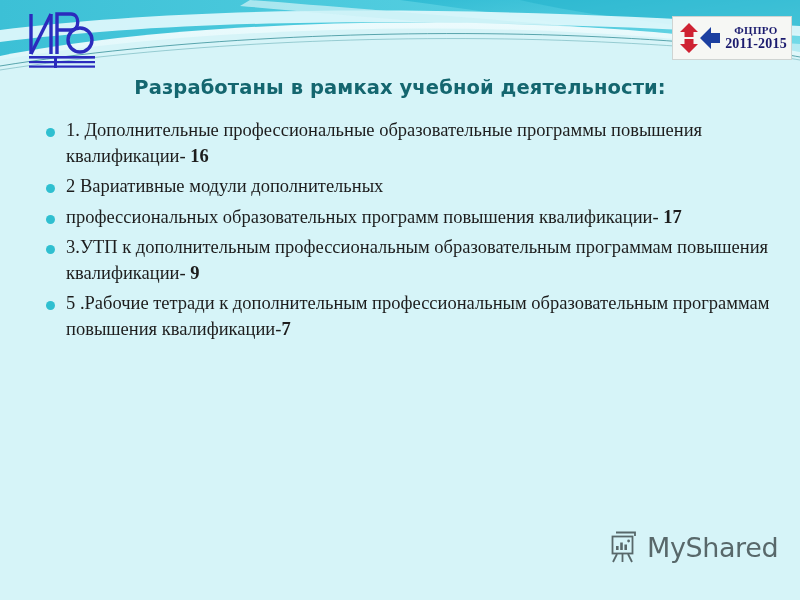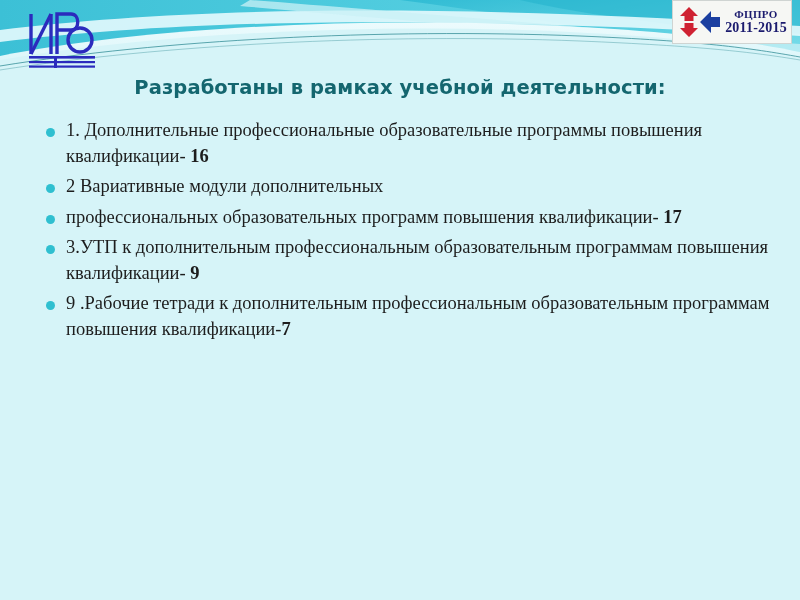--- a/index.html
+++ b/index.html
@@ -28,21 +28,21 @@
   
   .iro-logo {
     position: absolute;
     left: 24px; top: 6px;
     width: 76px; height: 66px;
   }
 
   
   .fcpro-logo {
     position: absolute;
-    right: 8px; top: 0;
+    right: 8px; top: 16px;
     width: 120px; height: 44px;
     background: #f6f7f4;
     border: 1px solid #cfd4d2;
     display: flex;
     align-items: center;
     padding: 0 4px;
     box-sizing: border-box;
   }
   .fcpro-arrows {
     width: 46px; height: 36px;
@@ -209,19 +209,37 @@
     </div>
 
     <div class="bullet-row">
       <span class="bullet-dot"></span>
       <span class="bullet-text"><span>3.УТП к дополнительным профессиональным образовательным программам повышения квалификации- </span><b>9</b></span>
     </div>
 
 
     <div class="bullet-row">
       <span class="bullet-dot"></span>
-      <span class="bullet-text"><span>9 .Рабочие тетради к дополнительным профессиональным образовательным программам повышения квалификации-</span><b>7</b></span>
-    </div>
-
-  </div>
-
+      <span class="bullet-text"><span>5 .Рабочие тетради к дополнительным профессиональным образовательным программам повышения квалификации-</span><b>7</b></span>
+    </div>
+
+  </div>
+
+  <div class="myshared">
+    <svg class="ms-icon" viewBox="0 0 32 34" xmlns="http://www.w3.org/2000/svg">
+      <g fill="none" stroke="#3d4a4c" stroke-width="1.8">
+        <rect x="4.5" y="6.5" width="20" height="17"></rect>
+        <path d="M8,2.5 L27,2.5 L27,6"></path>
+        <path d="M9,24 L5,32"></path>
+        <path d="M20,24 L24,32"></path>
+        <path d="M14.5,24 L14.5,32"></path>
+      </g>
+      <g fill="#3d4a4c">
+        <rect x="8" y="16" width="2.6" height="4"></rect>
+        <rect x="12.2" y="12.5" width="2.6" height="7.5"></rect>
+        <rect x="16.4" y="14.5" width="2.6" height="5.5"></rect>
+        <circle cx="20.6" cy="11" r="1.4"></circle>
+      </g>
+    </svg>
+    <span class="ms-label">MyShared</span>
+  </div>
 
 </div>
 
 </body></html>

